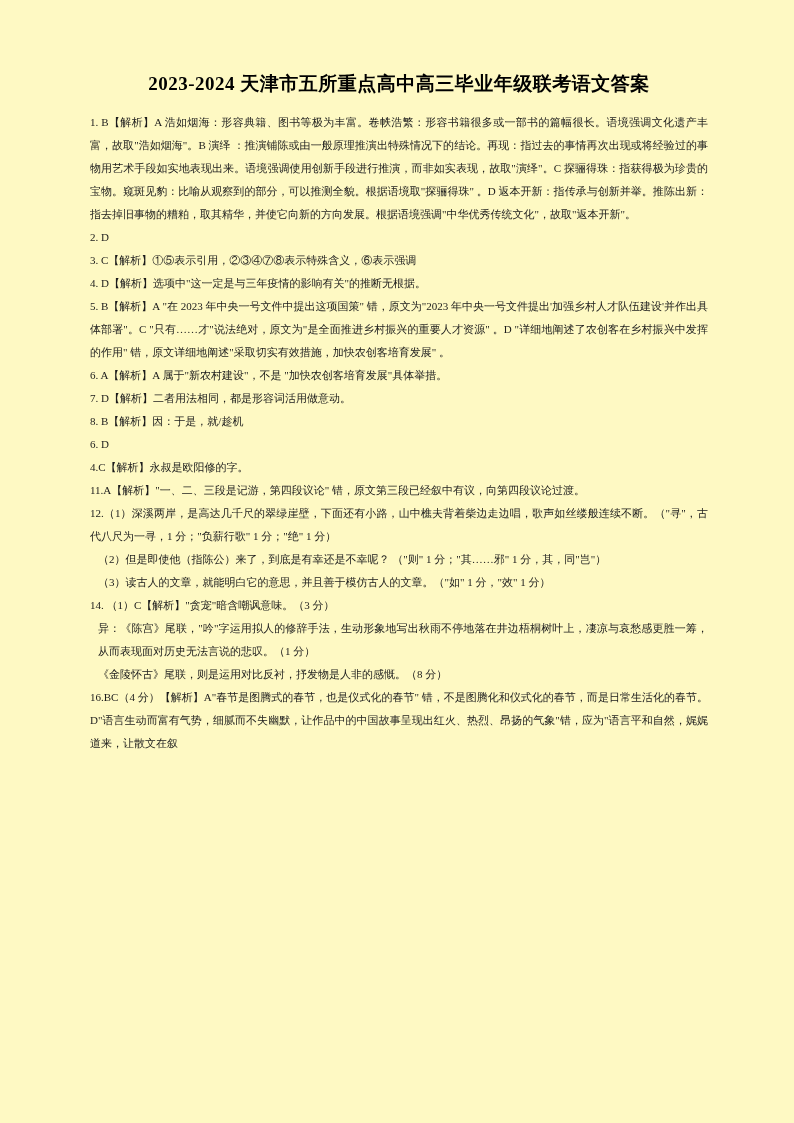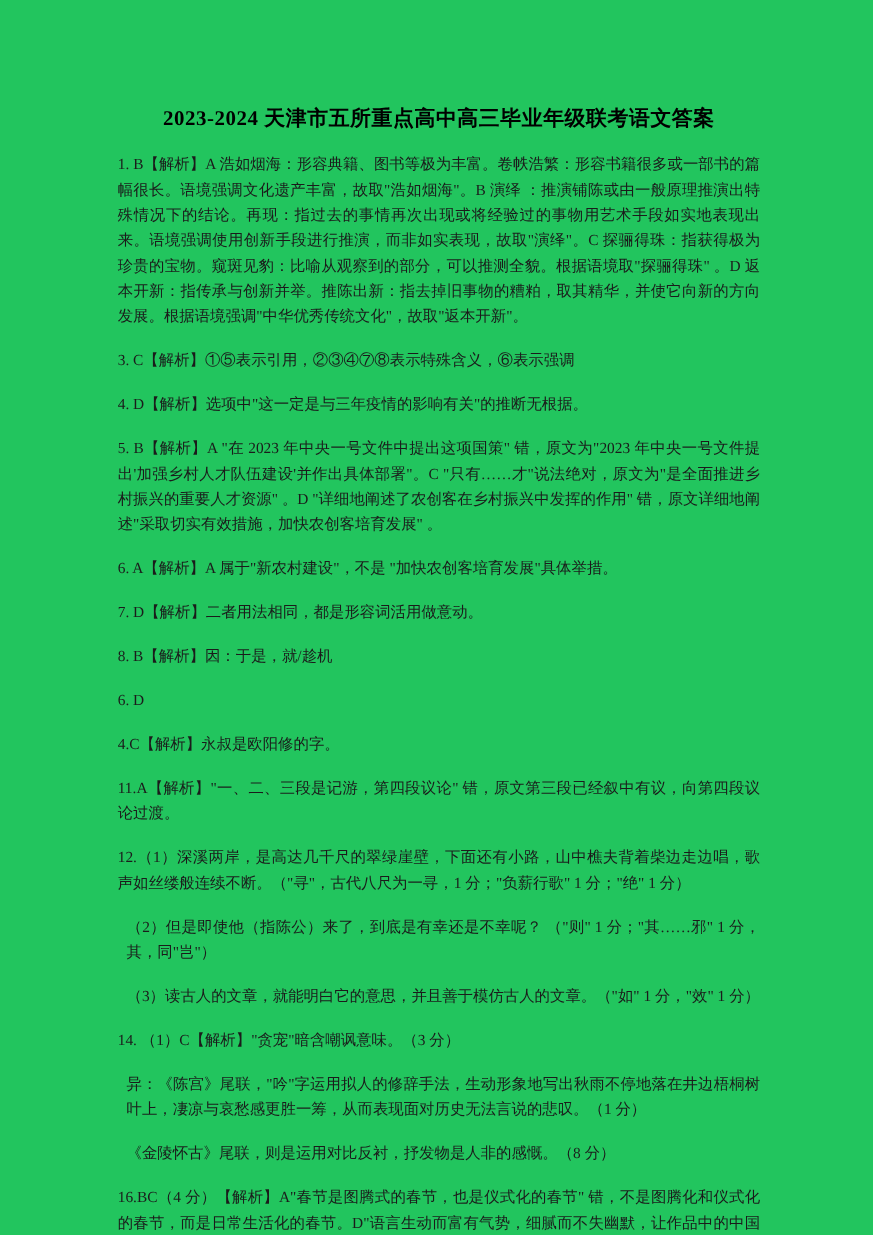--- a/index.html
+++ b/index.html
@@ -4,55 +4,56 @@
 <style>
   html, body {
     margin: 0;
     padding: 0;
     background: #ffffff;
   }
   .page {
     position: relative;
     width: 794px;
     height: 1123px;
-    background: #22c55e;
+    background: #fef9c3;
     box-sizing: border-box;
-    padding: 96px 86px 0 90px;
+    padding: 71px 86px 0 90px;
     overflow: hidden;
     font-family: "Liberation Serif", "DejaVu Serif", serif;
     color: #1b1b1b;
   }
   .doc-title {
     font-size: 19px;
     font-weight: bold;
     text-align: center;
     color: #000000;
     margin: 0 0 14px 0;
     letter-spacing: 0.5px;
     line-height: 26px;
   }
   .body-text p {
-    margin: 17px;
-    font-size: 14px;
+    margin: 0;
+    font-size: 11px;
     line-height: 23px;
     text-align: justify;
     text-justify: inter-ideograph;
     word-break: break-all;
   }
   .body-text p.indent {
     padding-left: 8px;
   }
 </style>
 </head>
 <body>
 
 <div class="page">
   <h1 class="doc-title">2023-2024 天津市五所重点高中高三毕业年级联考语文答案</h1>
   <div class="body-text">
     <p>1. B【解析】A 浩如烟海：形容典籍、图书等极为丰富。卷帙浩繁：形容书籍很多或一部书的篇幅很长。语境强调文化遗产丰富，故取"浩如烟海"。B 演绎 ：推演铺陈或由一般原理推演出特殊情况下的结论。再现：指过去的事情再次出现或将经验过的事物用艺术手段如实地表现出来。语境强调使用创新手段进行推演，而非如实表现，故取"演绎"。C 探骊得珠：指获得极为珍贵的宝物。窥斑见豹：比喻从观察到的部分，可以推测全貌。根据语境取"探骊得珠" 。D 返本开新：指传承与创新并举。推陈出新：指去掉旧事物的糟粕，取其精华，并使它向新的方向发展。根据语境强调"中华优秀传统文化"，故取"返本开新"。</p>
+    <p>2. D</p>
     <p>3. C【解析】①⑤表示引用，②③④⑦⑧表示特殊含义，⑥表示强调</p>
     <p>4. D【解析】选项中"这一定是与三年疫情的影响有关"的推断无根据。</p>
     <p>5. B【解析】A "在 2023 年中央一号文件中提出这项国策" 错，原文为"2023 年中央一号文件提出'加强乡村人才队伍建设'并作出具体部署"。C "只有……才"说法绝对，原文为"是全面推进乡村振兴的重要人才资源" 。D "详细地阐述了农创客在乡村振兴中发挥的作用" 错，原文详细地阐述"采取切实有效措施，加快农创客培育发展" 。</p>
     <p>6. A【解析】A 属于"新农村建设"，不是 "加快农创客培育发展"具体举措。</p>
     <p>7. D【解析】二者用法相同，都是形容词活用做意动。</p>
     <p>8. B【解析】因：于是，就/趁机</p>
     <p>6. D</p>
     <p>4.C【解析】永叔是欧阳修的字。</p>
     <p>11.A【解析】"一、二、三段是记游，第四段议论" 错，原文第三段已经叙中有议，向第四段议论过渡。</p>
     <p>12.（1）深溪两岸，是高达几千尺的翠绿崖壁，下面还有小路，山中樵夫背着柴边走边唱，歌声如丝缕般连续不断。（"寻"，古代八尺为一寻，1 分；"负薪行歌" 1 分；"绝" 1 分）</p>

